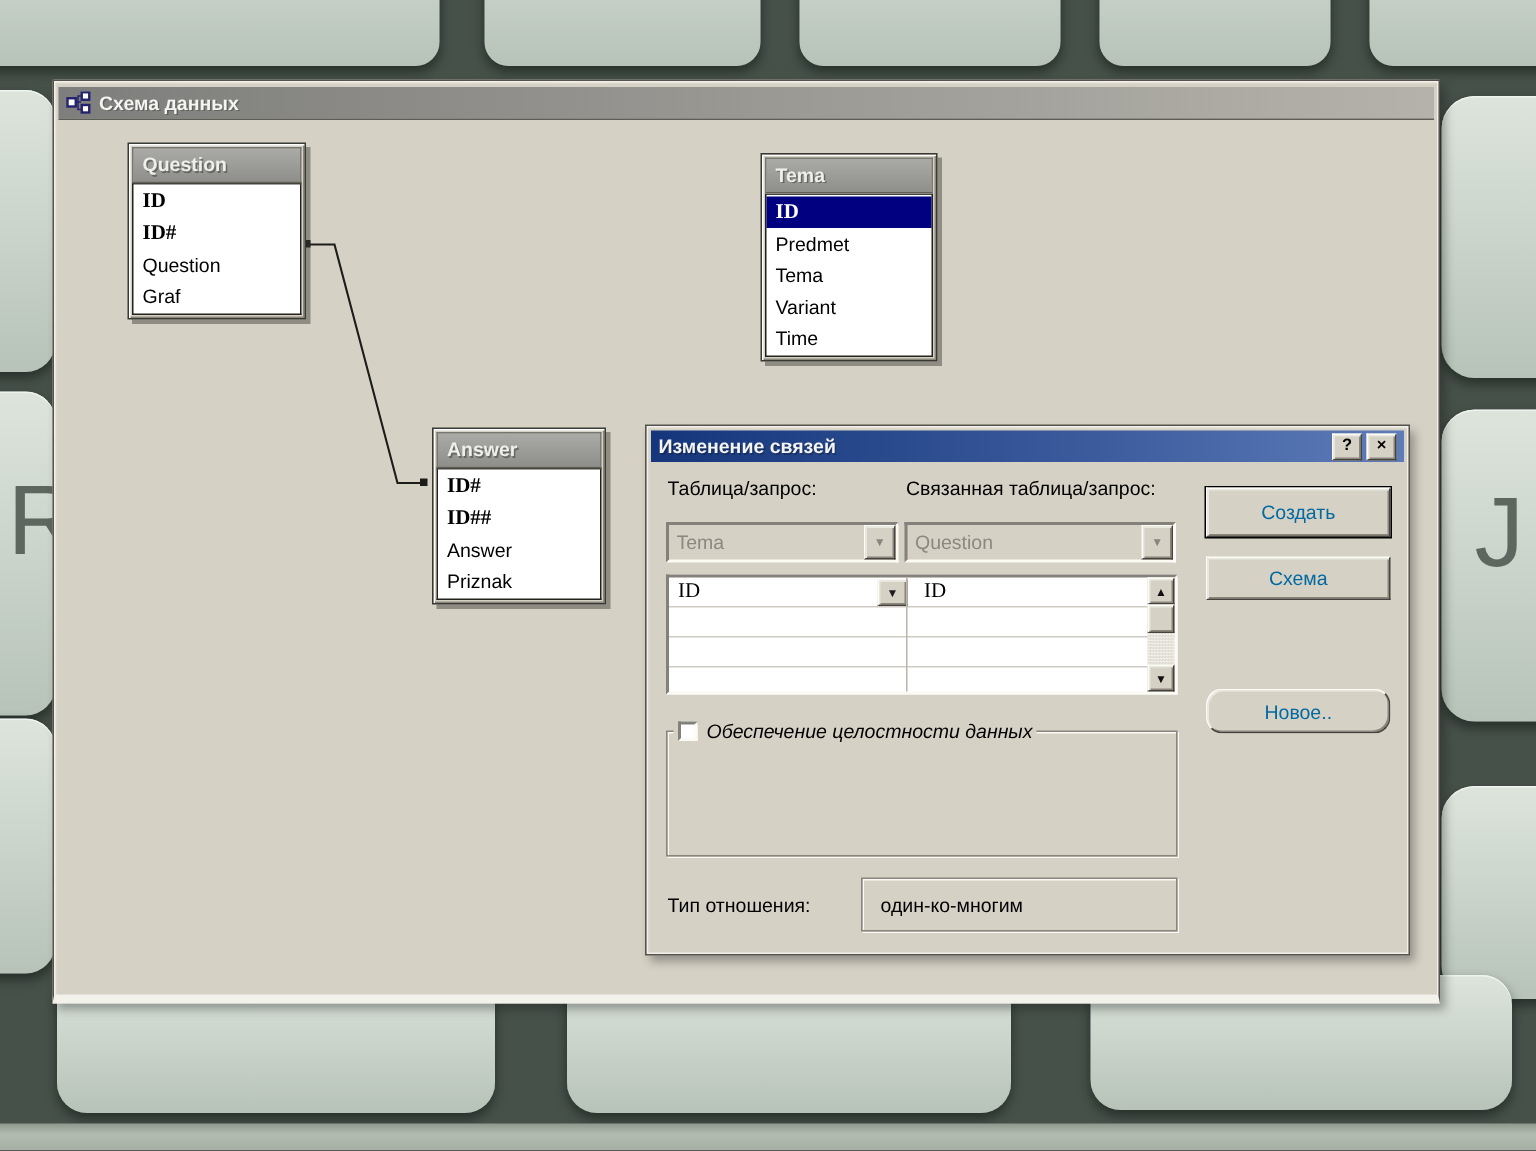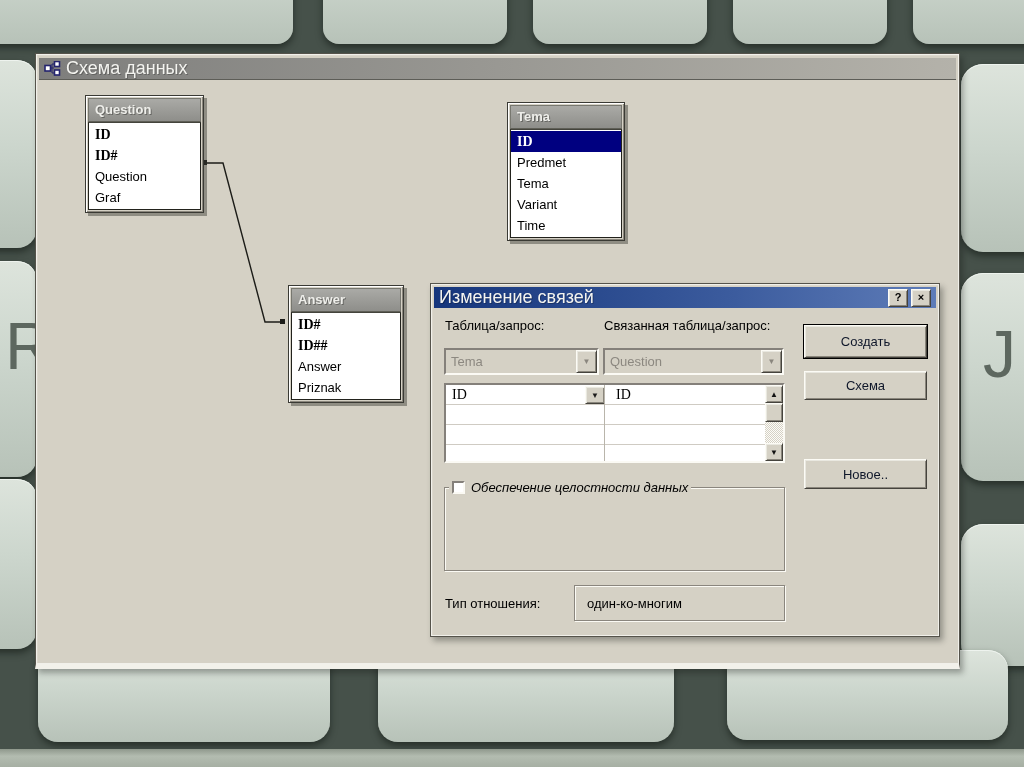--- a/index.html
+++ b/index.html
@@ -14,21 +14,21 @@
   .bstrip{position:absolute;left:0;width:1024px;}
   
   .win{position:absolute;background:#d5d1c5;border:1px solid #55534b;
        box-shadow:inset 1px 1px 0 #f1f0ea, inset -1px -1px 0 #f1f0ea,
                   inset 2px 2px 0 #dcd8cd, 3px 4px 6px rgba(20,24,20,.35);}
   .titlebar{position:absolute;left:3px;top:4px;right:3px;height:22px;display:flex;
             align-items:center;gap:5px;padding:0 5px;box-sizing:border-box;}
   .titlebar.inactive{background:linear-gradient(90deg,#7e7e7c,#b4b2aa);
             border-bottom:1px solid #5d5d57;}
   .titlebar.active{background:linear-gradient(90deg,#16367c,#3c5c9e 60%,#5e7cb8);gap:15px;}
-  .titlebar .cap{color:#f4f4f0;font-weight:normal;font-size:18px;white-space:nowrap;
+  .titlebar .cap{color:#f4f4f0;font-weight:bold;font-size:13px;white-space:nowrap;
             text-shadow:1px 1px 0 rgba(0,0,0,.25);}
   .capbtn{width:18px;height:16px;background:#d5d1c5;border:1px solid;
           border-color:#fcfbf5 #45433d #45433d #fcfbf5;
           box-shadow:inset 1px 1px 0 #e9e8e0, inset -1px -1px 0 #8a867c;
           font-size:11px;font-weight:bold;color:#000;display:flex;align-items:center;
           justify-content:center;line-height:1;}
   .caps{margin-left:auto;display:flex;gap:3px;}
   
   .dtable{position:absolute;background:#d5d1c5;border:1px solid #3a3a34;padding:2px;
           box-shadow:inset 1px 1px 0 #ffffff, inset -1px -1px 0 #8b877d,
@@ -78,21 +78,21 @@
         background:#d5d1c5;padding:0 3px;font-style:italic;}
   .checkbox{width:13px;height:13px;box-sizing:border-box;border:2px solid;
         border-color:#84807a #fbfaf4 #fbfaf4 #84807a;background:#fff;}
   .checkbox.disabled{background:#dad6cb;}
   .checkrow span{font-size:13px;white-space:nowrap;}
   .typebox{position:absolute;box-sizing:border-box;border:1px solid #8a867e;
         box-shadow:inset 1px 1px 0 #fbfaf4, 1px 1px 0 #fbfaf4;display:flex;
         align-items:center;}
   .typebox span{font-size:13px;color:#000;padding-left:12px;}
   .btn{position:absolute;box-sizing:border-box;background:#d5d1c5;font-size:13px;
-        color:#0f172a;display:flex;align-items:center;justify-content:center;
+        color:#0369a1;display:flex;align-items:center;justify-content:center;
         border:1px solid;border-color:#fcfbf5 #45433d #45433d #fcfbf5;
         box-shadow:inset 1px 1px 0 #e9e8e0, inset -1px -1px 0 #8a867c;
         font-family:"Liberation Sans",sans-serif;}
   .btn.default{box-shadow:0 0 0 1px #000, inset 1px 1px 0 #e9e8e0, inset -1px -1px 0 #8a867c;}
 </style>
 </head>
 <body>
 
 <div id="stage">
 
@@ -218,16 +218,16 @@
       <span style="color:#000;">Обеспечение целостности данных</span>
     </div>
 
     <span class="lbl" style="left:14px;top:312px;">Тип отношения:</span>
     <div class="typebox" style="left:143px;top:301px;width:211px;height:36px;">
       <span>один-ко-многим</span>
     </div>
 
     <div class="btn default" style="left:373px;top:41px;width:123px;height:33px;">Создать</div>
     <div class="btn" style="left:373px;top:87px;width:123px;height:29px;">Схема</div>
-    <div class="btn" style="left:373px;top:175px;width:123px;height:30px;">Новое..</div>
+    <div class="btn" style="left:373px;top:175px;width:123px;height:30px;border-radius:11px;">Новое..</div>
   </div>
 
 </div>
 
 </body></html>

